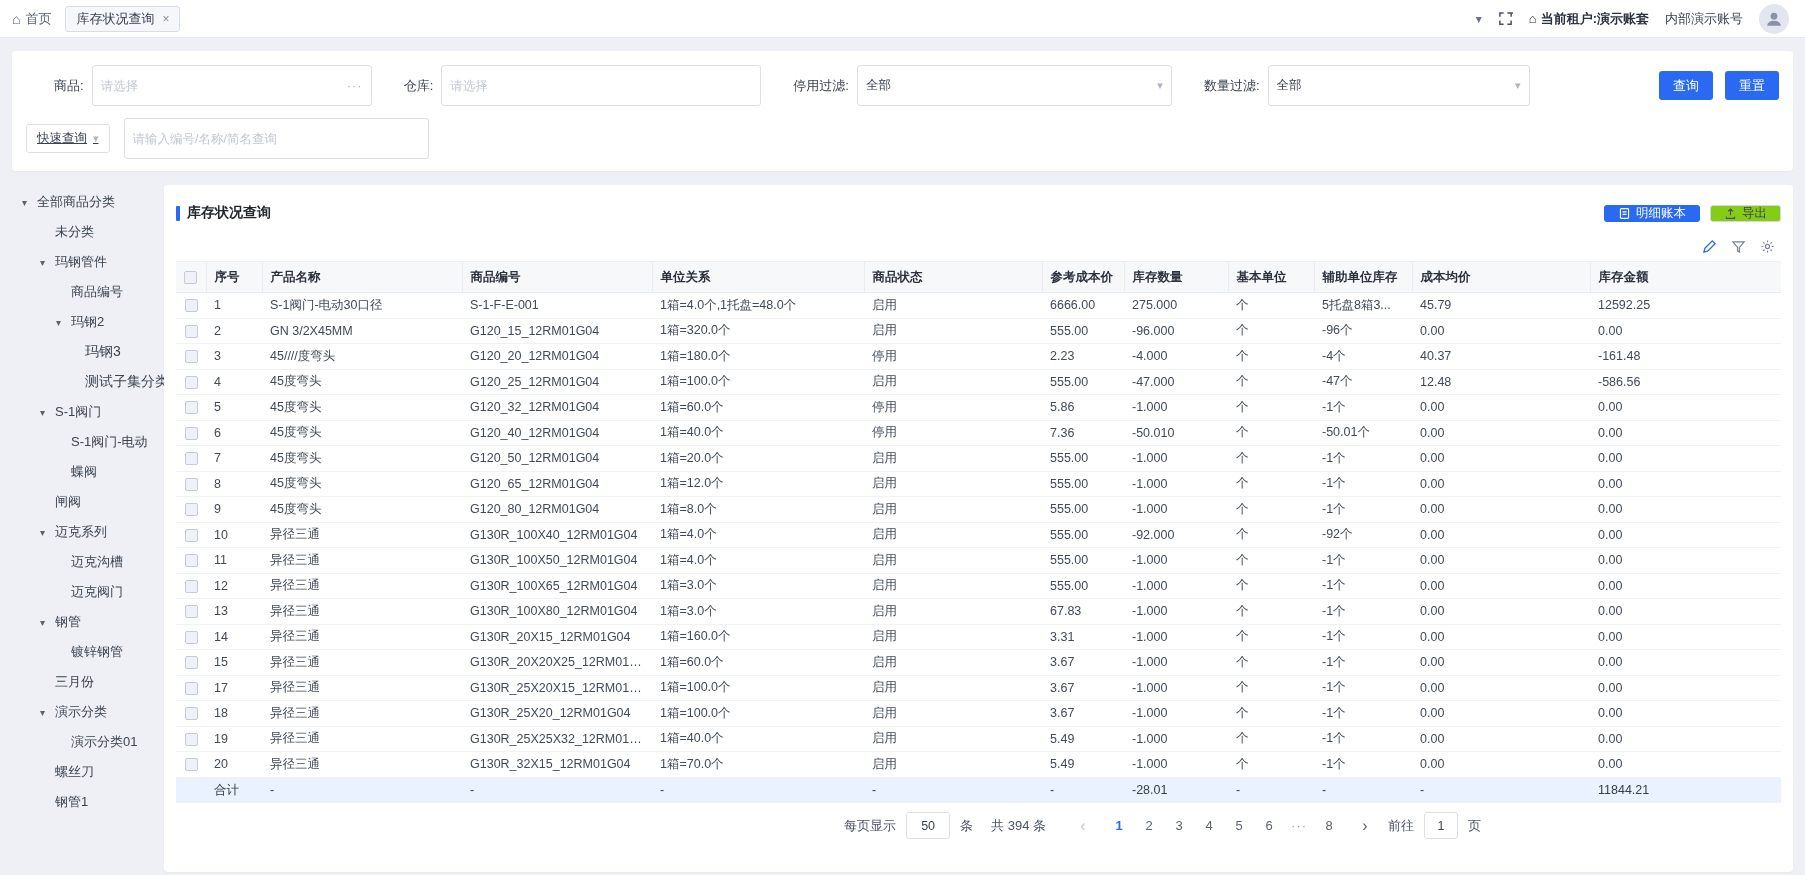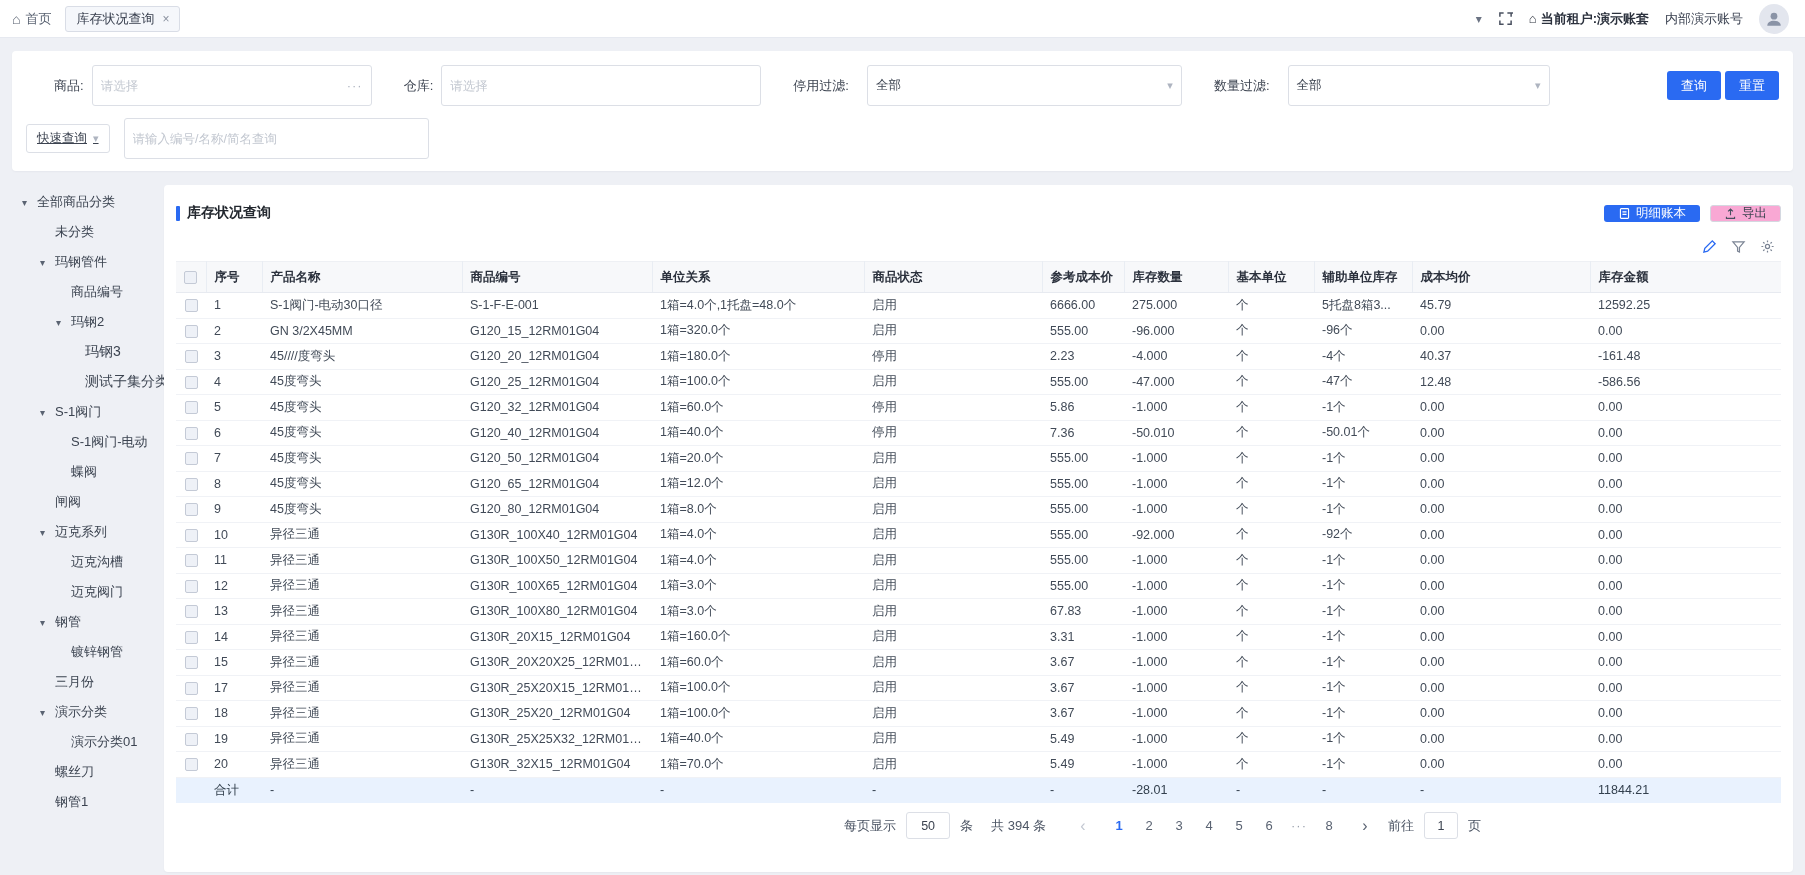--- a/index.html
+++ b/index.html
@@ -43,32 +43,32 @@
   .field label { color:#3c4350; }
   .input, .select {
     display:flex; align-items:center; height:41px; background:#fff;
     border:1px solid #dcdfe6; border-radius:3px; padding:0 8px; cursor:text;
   }
   .input input {
     border:none; outline:none; flex:1; min-width:0; font:inherit; font-size:12.5px; color:#3c4350;
     background:transparent;
   }
   .input input::placeholder { color:#c2c7d0; }
-  .select { cursor:pointer; justify-content:space-between;margin-left:10px; }
+  .select { cursor:pointer; justify-content:space-between; }
   .select .val { color:#3c4350; font-size:12.5px; }
   .select .caret, .quick-btn .caret { color:#aeb4c0; font-size:11px; }
   .more-dots { color:#aeb4c0; letter-spacing:1px; cursor:pointer; margin-left:6px; }
   .w280{width:280px;} .w320{width:320px;} .w315{width:315px;} .w262{width:262px;} .w305{width:305px;}
-  .filter-actions { margin-left:auto; display:flex; gap:4px; }
+  .filter-actions { margin-left:auto; display:flex; gap:12px; }
   .btn {
     height:29px; padding:0 13px; border-radius:3px; border:1px solid transparent;
     font:inherit; font-size:13px; cursor:pointer; display:inline-flex; align-items:center; gap:5px;
   }
   .btn.primary { background:#2a6af2; color:#fff; }
-  .btn.ghost { background:#f9a8d4; color:#3c4350; border-color:#d4d8e0; }
+  .btn.ghost { background:#84cc16; color:#3c4350; border-color:#d4d8e0; }
   .quick-btn {
     height:29px; padding:0 10px; background:#fff; border:1px solid #dcdfe6; border-radius:3px;
     font:inherit; font-size:12.5px; color:#3c4350; display:inline-flex; align-items:center; gap:6px;
     cursor:pointer; margin-right:14px;text-decoration:underline;
   }
   
   .content { display:flex; align-items:flex-start; padding:14px 12px 8px 12px; height:709px; }
   .tree { width:148px; flex:0 0 148px; padding:2px 4px 0 6px; font-size:13px; color:#3b4350; }
   .tree-item { height:30px; display:flex; align-items:center; cursor:pointer; white-space:nowrap; }
   .tree-item .tree-arrow { width:15px; font-size:10px; color:#5a6372; flex:0 0 15px; }

